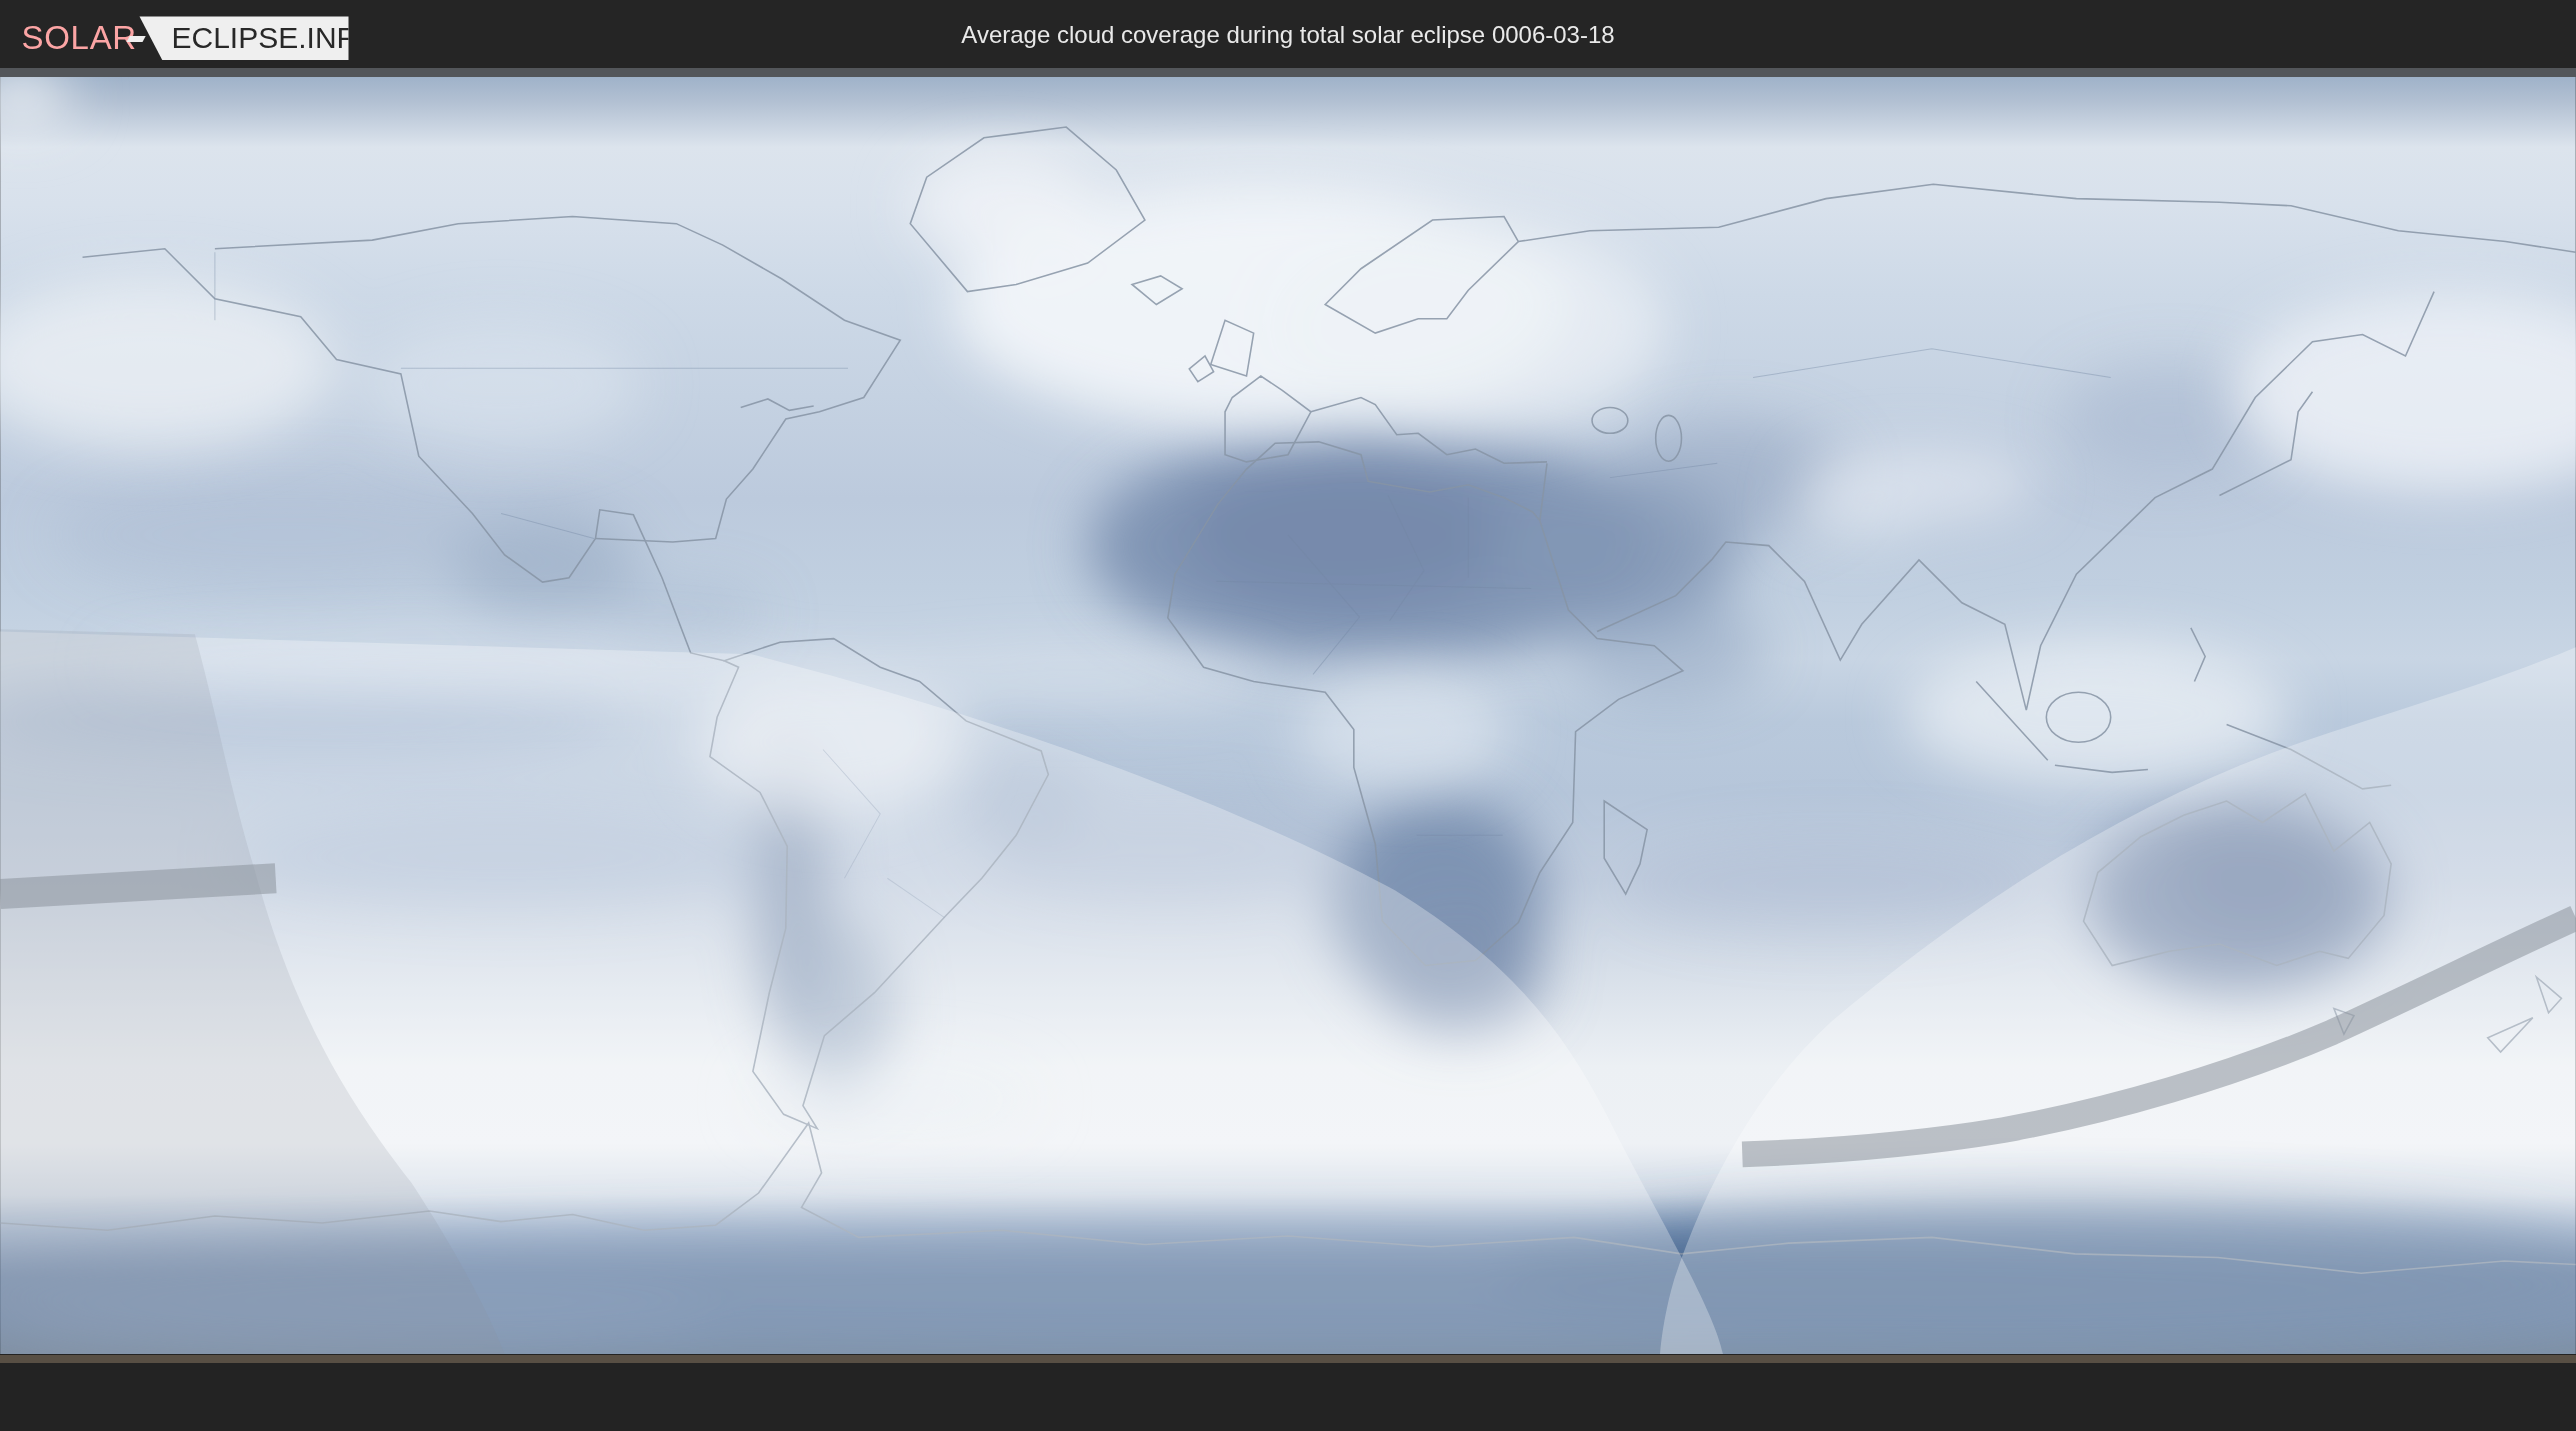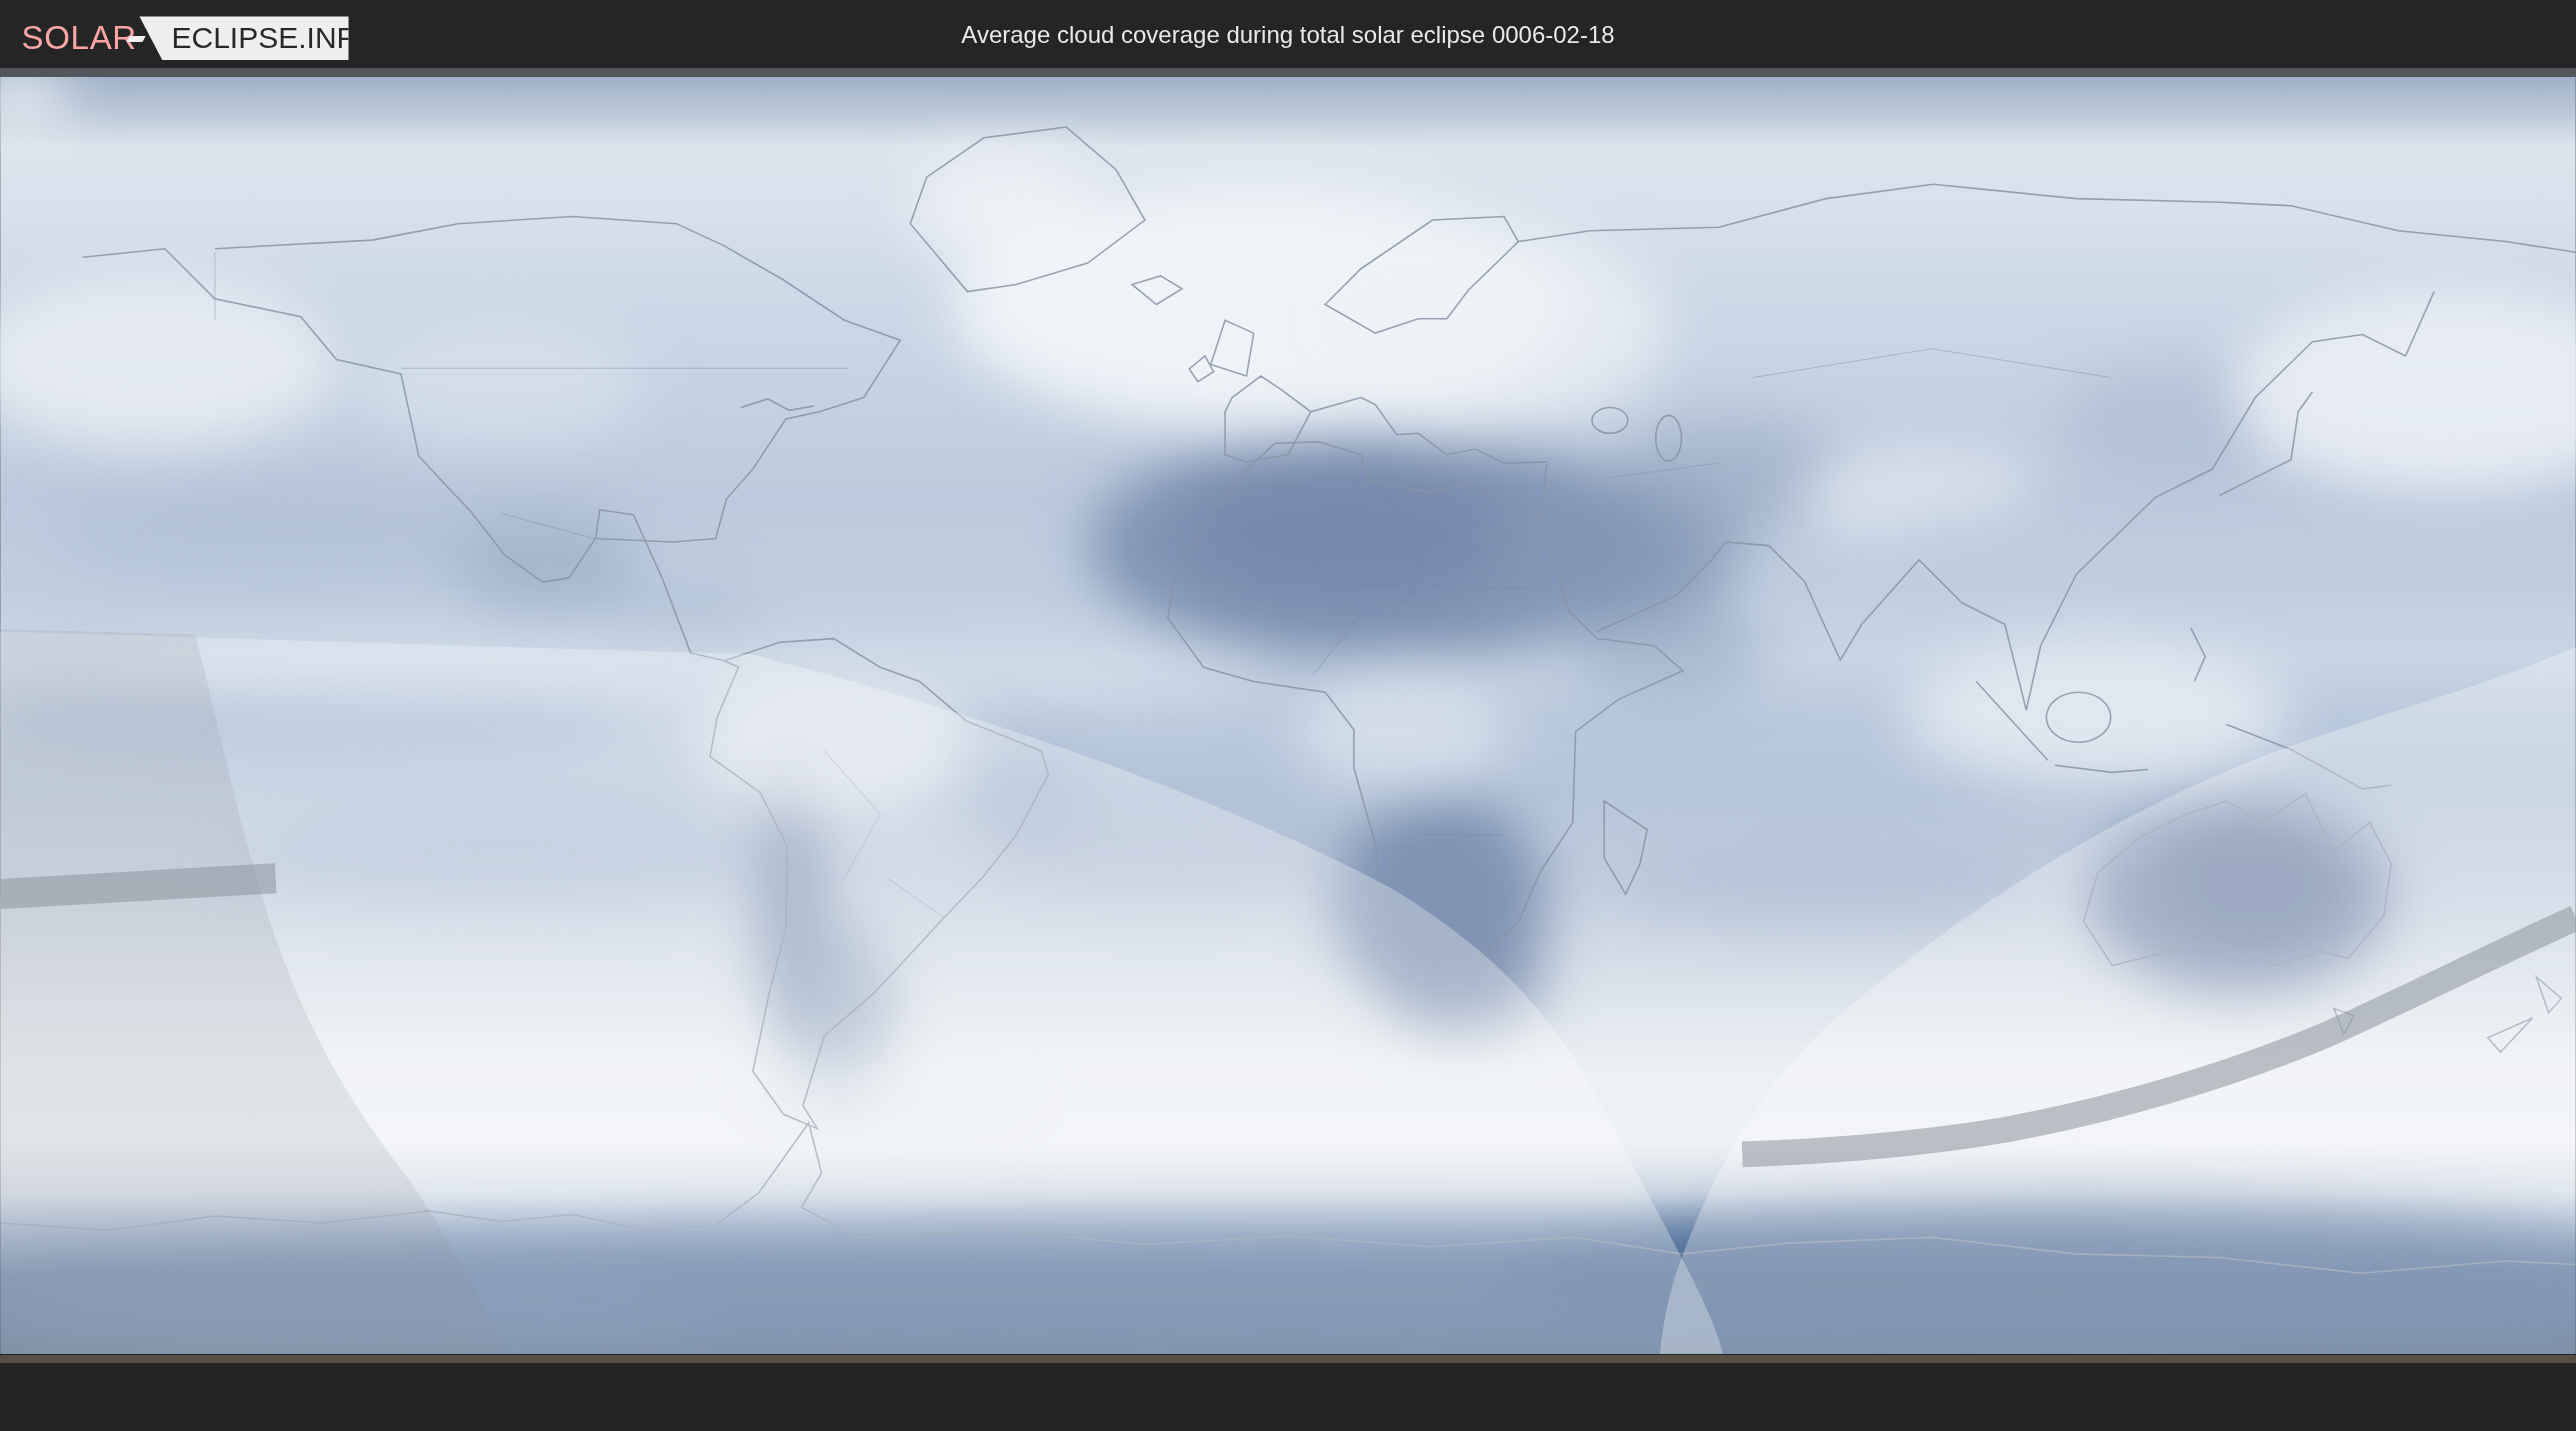--- a/index.html
+++ b/index.html
@@ -35,21 +35,21 @@
 <div id="stage">
 
   <div id="header">
     <div id="logo">
       <span id="logo-prefix">SOLAR</span>
       <span id="logo-dash"></span>
       <span id="logo-box">
         <span id="logo-suffix">ECLIPSE.INFO</span>
       </span>
     </div>
-    <div id="title">Average cloud coverage during total solar eclipse 0006-02-18</div>
+    <div id="title">Average cloud coverage during total solar eclipse 0006-03-18</div>
   </div>
 
   <div id="map-top-border"></div>
   <div id="map-wrap">
     <svg width="2576" height="1277" viewBox="0 0 3600 1785">
       <defs>
         <linearGradient id="latGrad" x1="0" y1="0" x2="0" y2="1">
           <stop offset="0" stop-color="#9fb2c9"></stop>
           <stop offset="0.02" stop-color="#b3c1d3"></stop>
           <stop offset="0.055" stop-color="#dce4ed"></stop>

